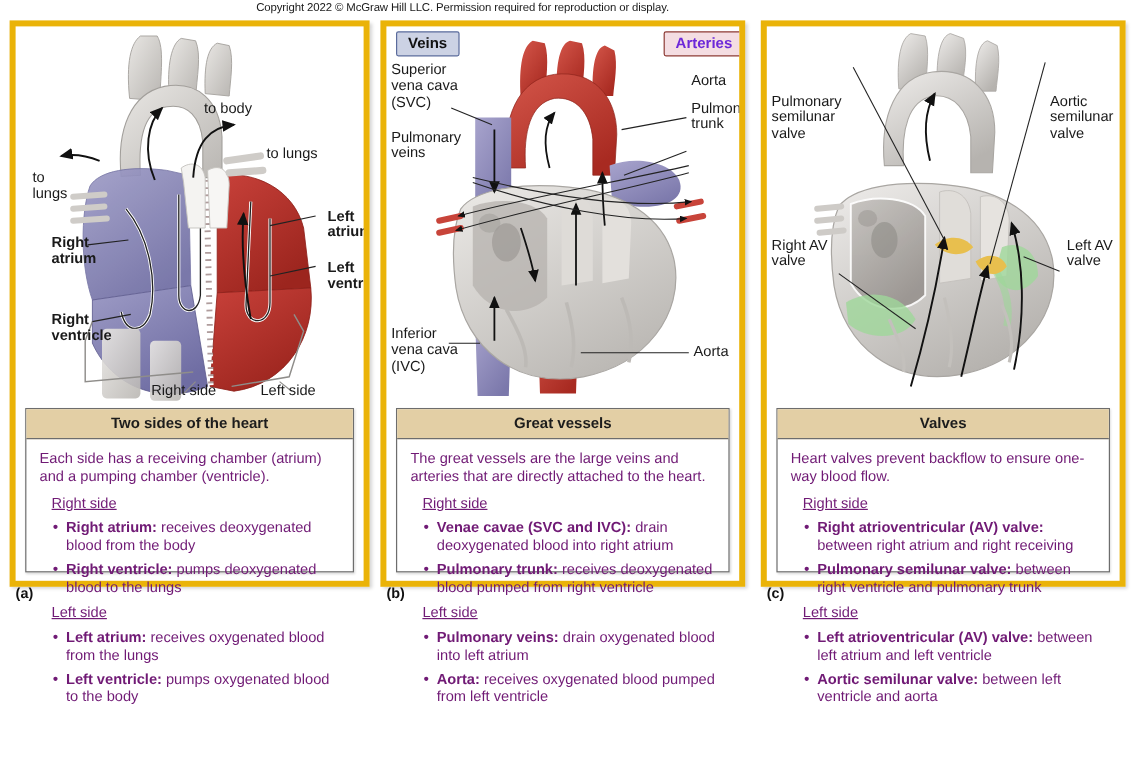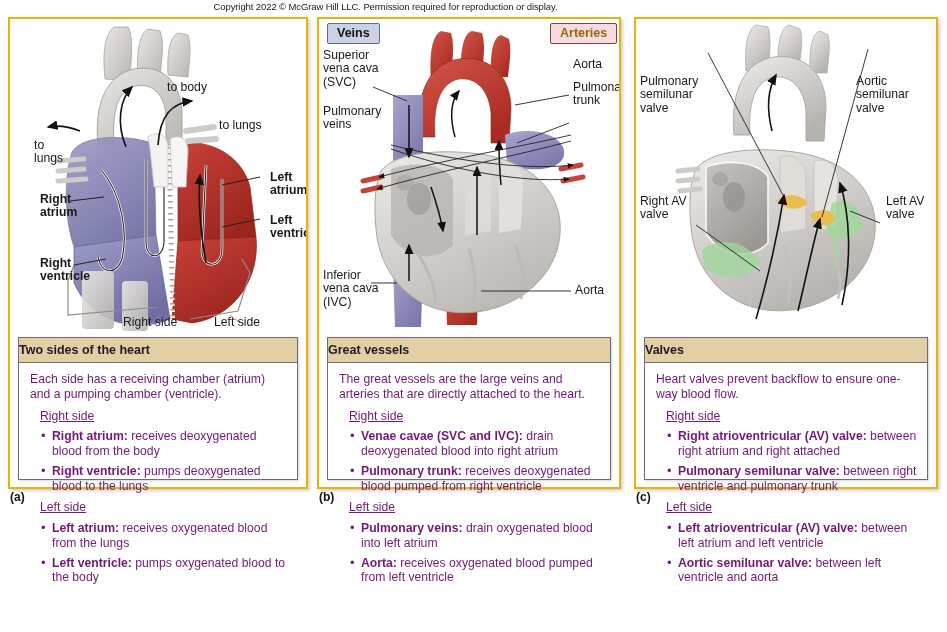--- a/index.html
+++ b/index.html
@@ -15,55 +15,55 @@
     position: absolute; top: 0; left: 0; width: 771px;
     text-align: center;
     font-size: 9.5px;
     color: #1a1a1a;
     letter-spacing: -0.1px;
     padding-top: 1px;
   }
   .panels { position: absolute; top: 17px; left: 0; width: 947px; height: 595px; }
   .panel {
     position: absolute; top: 0;
-    border: 2px solid #eab308;
+    border: 5px solid #eab308;
     background: #fff;
     box-shadow: 2px 2px 3px rgba(0,0,0,0.18);
     height: 472px;
     text-decoration: underline;
   }
   #panel-a { left: 8px;   width: 300px; }
   #panel-b { left: 317px; width: 304px; }
   #panel-c { left: 634px; width: 304px; }
 
   .figure { position: relative; width: 100%; height: 313px; overflow: hidden; }
   .infobox { position: absolute; left: 8px; right: 8px; bottom: 7px; top: 318px;
              border: 1px solid #6d6d6d; background: #fff; box-shadow:1px 1px 2px rgba(0,0,0,.16); }
   .infohead {
     background: #e3cfa5; border-bottom: 1px solid #6d6d6d;
-    text-align: left; font-weight: bold; font-size: 12.5px;
+    text-align: center; font-weight: bold; font-size: 12.5px;
     padding: 5px 0 5px; color: #1c1c1c;
   }
   .infobody { padding: 9px 10px 4px 11px; font-size: 12.2px; line-height: 1.21; color: #701a75; }
   .intro { margin-bottom: 7px; }
   .sidehdr { text-decoration: underline; margin: 0 0 6px 10px; font-size: 12.2px; }
   ul.pts { list-style: none; margin: 0 0 7px 0; padding: 0; }
   ul.pts li { position: relative; padding-left: 22px; margin-bottom: 5px; }
   ul.pts li:before { content: "\2022"; position: absolute; left: 11px; top: -1px; font-size: 13px; }
   .lbl-b { font-weight: bold; }
 
   
   .lab { position: absolute; font-size: 12.2px; line-height: 1.1; color: #1a1a1a; white-space: pre-line; }
   .lab.bold { font-weight: bold; padding-left: 20px; }
   .tag {
     position: absolute; font-size: 12.5px; font-weight: bold; padding: 2px 9px 3px;
     border-radius: 2px;
   }
   .tag-veins { background: #ccd2e4; border: 1.5px solid #5a6b9c; color: #111; }
-  .tag-art   { background: #f4dde2; border: 1.5px solid #8d3b35; color: #a16207; }
+  .tag-art   { background: #f4dde2; border: 1.5px solid #8d3b35; color: #6d28d9; }
   .panelmark { position: absolute; bottom: -17px; left: 0; font-size: 12px; font-weight: bold; color: #111; }
   svg { display: block; position: absolute; top: 0; left: 0; }
 </style>
 </head>
 <body>
 
 <div class="copyright">Copyright 2022 © McGraw Hill LLC. Permission required for reproduction or display.</div>
 
 <div class="panels">
 
@@ -131,21 +131,21 @@
         <path d="M220,296 L230,304" stroke="#8f8d8a" stroke-width="1"></path>
 
         <path d="M60,182 L94,178" stroke="#222" stroke-width="1"></path>
         <path d="M64,246 L96,240" stroke="#222" stroke-width="1"></path>
         <path d="M250,158 L212,166" stroke="#222" stroke-width="1"></path>
         <path d="M250,200 L212,208" stroke="#222" stroke-width="1"></path>
       </svg>
 
       <div class="lab" style="left:143px; top:62px;margin-left:14px;">to body</div>
       <div class="lab" style="left:209px; top:100px;">to lungs</div>
-      <div class="lab" style="left:14px; top:120px;margin-left:10px;">to
+      <div class="lab" style="left:14px; top:120px;">to
 lungs</div>
       <div class="lab bold" style="left:10px; top:174px;">Right
 atrium</div>
       <div class="lab bold" style="left:10px; top:238px;">Right
 ventricle</div>
       <div class="lab bold" style="left:240px; top:152px;">Left
 atrium</div>
       <div class="lab bold" style="left:240px; top:195px;">Left
 ventricle</div>
       <div class="lab" style="left:113px; top:297px;">Right side</div>
@@ -330,34 +330,34 @@
         <path d="M232,30 L186,198" stroke="#222" stroke-width="0.9"></path>
         <path d="M60,206 L124,252" stroke="#222" stroke-width="0.9"></path>
         <path d="M244,204 L214,192" stroke="#222" stroke-width="0.9"></path>
       </svg>
 
       <div class="lab" style="left:4px; top:56px;">Pulmonary
 semilunar
 valve</div>
       <div class="lab" style="left:4px; top:176px;">Right AV
 valve</div>
-      <div class="lab" style="left:220px; top:56px;">Aortic
+      <div class="lab" style="left:236px; top:56px;">Aortic
 semilunar
 valve</div>
       <div class="lab" style="left:250px; top:176px;">Left AV
 valve</div>
     </div>
 
     <div class="infobox">
       <div class="infohead">Valves</div>
       <div class="infobody">
         <div class="intro">Heart valves prevent backflow to ensure one-way blood flow.</div>
         <div class="sidehdr">Right side</div>
         <ul class="pts">
-          <li><span class="lbl-b">Right atrioventricular (AV) valve:</span><span> between right atrium and right attached</span></li>
+          <li><span class="lbl-b">Right atrioventricular (AV) valve:</span><span> between right atrium and right receiving</span></li>
           <li><span class="lbl-b">Pulmonary semilunar valve:</span><span> between right ventricle and pulmonary trunk</span></li>
         </ul>
         <div class="sidehdr">Left side</div>
         <ul class="pts">
           <li><span class="lbl-b">Left atrioventricular (AV) valve:</span><span> between left atrium and left ventricle</span></li>
           <li><span class="lbl-b">Aortic semilunar valve:</span><span> between left ventricle and aorta</span></li>
         </ul>
       </div>
     </div>
     <div class="panelmark">(c)</div>

